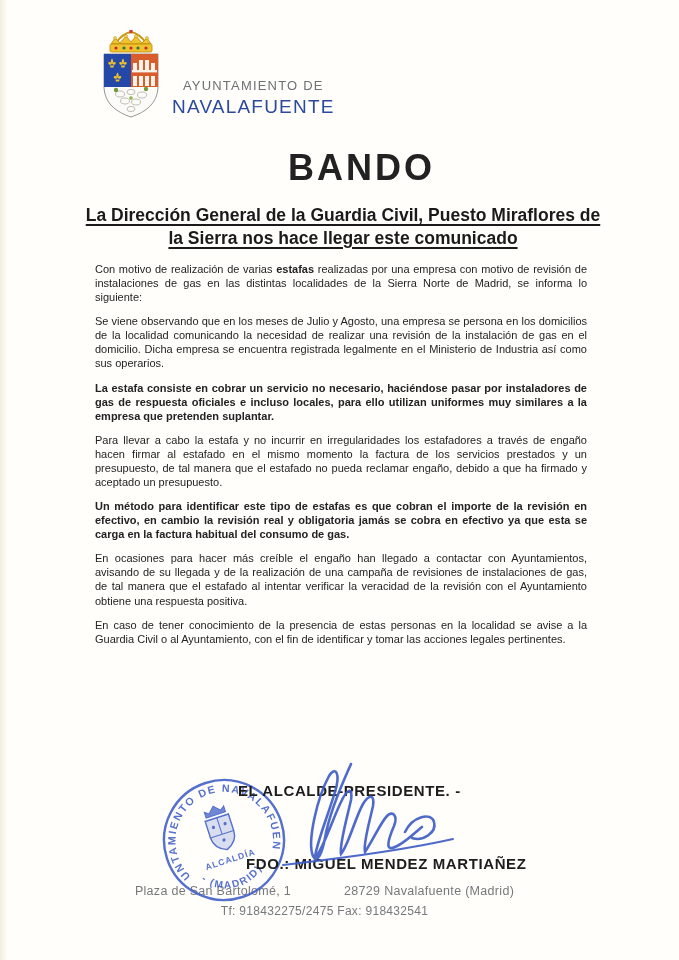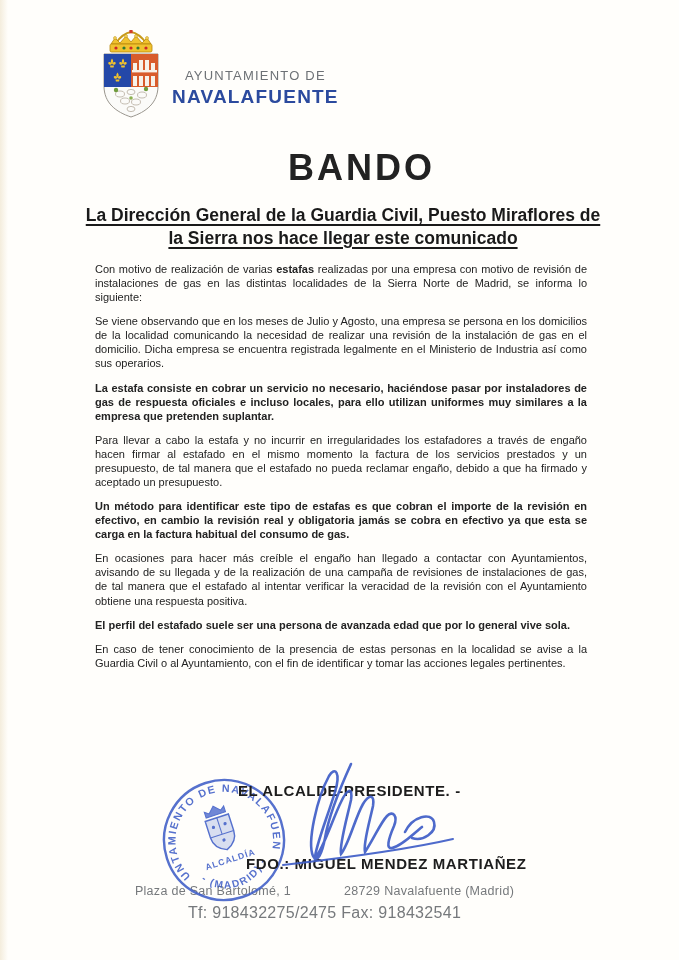--- a/index.html
+++ b/index.html
@@ -7,25 +7,25 @@
     width:679px;height:960px;
     background:#fffefb;
     font-family:"Liberation Sans","DejaVu Sans",sans-serif;
     color:#1f1f1f;
     position:relative;
     overflow:hidden;
   }
   .page{position:absolute;inset:0;background:linear-gradient(90deg,#f4eddd 0px,#fffefb 8px);}
 
   
-  .header{position:absolute;left:98px;top:30px;display:flex;align-items:center;gap:8px;}
+  .header{position:absolute;left:98px;top:30px;display:flex;align-items:flex-end;gap:8px;}
   .crest{width:66px;height:88px;flex:0 0 auto;}
   .org{margin-top:28px;text-align:center;}
   .org-line1{font-size:13px;letter-spacing:1.2px;color:#6d7175;}
-  .org-line2{font-size:19px;font-weight:bold;letter-spacing:1.2px;color:#2b4a9e;margin-top:3px;}
+  .org-line2{font-size:19px;font-weight:normal;letter-spacing:1.2px;color:#2b4a9e;margin-top:3px;}
 
   
   .doc-title{
     position:absolute;left:0;right:0;top:147px;text-align:center;
     font-size:36px;font-weight:900;letter-spacing:3px;color:#222;padding-left:44px;
   }
   .doc-subtitle{
     position:absolute;left:85px;right:78px;top:204px;text-align:center;
     font-size:17.5px;font-weight:bold;color:#1a1a1a;line-height:1.3;
     text-decoration:underline;text-decoration-thickness:2px;text-underline-offset:3px;
@@ -55,21 +55,21 @@
   }
   .scribble{
     position:absolute;left:255px;top:760px;width:215px;height:112px;
     opacity:0.92;z-index:4;
   }
 
   
   .footer{position:absolute;left:0;right:30px;top:884px;text-align:center;color:#76797c;}
   .footer .line1{font-size:12.5px;letter-spacing:0.3px;}
   .footer .line1 .addr-left{margin-right:53px;}
-  .footer .line2{font-size:16px;margin-top:6px;letter-spacing:0.3px;}
+  .footer .line2{font-size:12px;margin-top:6px;letter-spacing:0.3px;}
 </style>
 </head>
 <body>
 
 <div class="page">
 
   <div class="header">
     <svg class="crest" viewBox="0 0 66 88" aria-hidden="true">
       <defs>
         <path id="fleur" d="M0,-4.5 C1.6,-2.6 1.6,-0.8 0,0.4 C-1.6,-0.8 -1.6,-2.6 0,-4.5 Z
@@ -126,21 +126,20 @@
   <div class="doc-title">BANDO</div>
   <div class="doc-subtitle">La Dirección General de la Guardia Civil, Puesto Miraflores de la Sierra nos hace llegar este comunicado</div>
 
   <div class="body-text">
     <p><span>Con motivo de realización de varias </span><span class="inline-bold">estafas</span><span> realizadas por una empresa con motivo de revisión de instalaciones de gas en las distintas localidades de la Sierra Norte de Madrid, se informa lo siguiente:</span></p>
     <p>Se viene observando que en los meses de Julio y Agosto, una empresa se persona en los domicilios de la localidad comunicando la necesidad de realizar una revisión de la instalación de gas en el domicilio. Dicha empresa se encuentra registrada legalmente en el Ministerio de Industria así como sus operarios.</p>
     <p class="bold">La estafa consiste en cobrar un servicio no necesario, haciéndose pasar por instaladores de gas de respuesta oficiales e incluso locales, para ello utilizan uniformes muy similares a la empresa que pretenden suplantar.</p>
     <p>Para llevar a cabo la estafa y no incurrir en irregularidades los estafadores a través de engaño hacen firmar al estafado en el mismo momento la factura de los servicios prestados y un presupuesto, de tal manera que el estafado no pueda reclamar engaño, debido a que ha firmado y aceptado un presupuesto.</p>
     <p class="bold">Un método para identificar este tipo de estafas es que cobran el importe de la revisión en efectivo, en cambio la revisión real y obligatoria jamás se cobra en efectivo ya que esta se carga en la factura habitual del consumo de gas.</p>
     <p>En ocasiones para hacer más creíble el engaño han llegado a contactar con Ayuntamientos, avisando de su llegada y de la realización de una campaña de revisiones de instalaciones de gas, de tal manera que el estafado al intentar verificar la veracidad de la revisión con el Ayuntamiento obtiene una respuesta positiva.</p>
-    <p class="bold">El perfil del estafado suele ser una persona de avanzada edad que por lo general vive sola.</p>
     <p>En caso de tener conocimiento de la presencia de estas personas en la localidad se avise a la Guardia Civil o al Ayuntamiento, con el fin de identificar y tomar las acciones legales pertinentes.</p>
   </div>
 
   <div class="sig-role">EL ALCALDE-PRESIDENTE. -</div>
 
   <svg class="stamp" viewBox="0 0 126 126" aria-hidden="true">
     <defs>
       <path id="arcTop" d="M 21,87 A 48,48 0 1 1 105,87"></path>
       <path id="arcBottom" d="M 28,92 A 42,42 0 0 0 98,92"></path>
     </defs>

